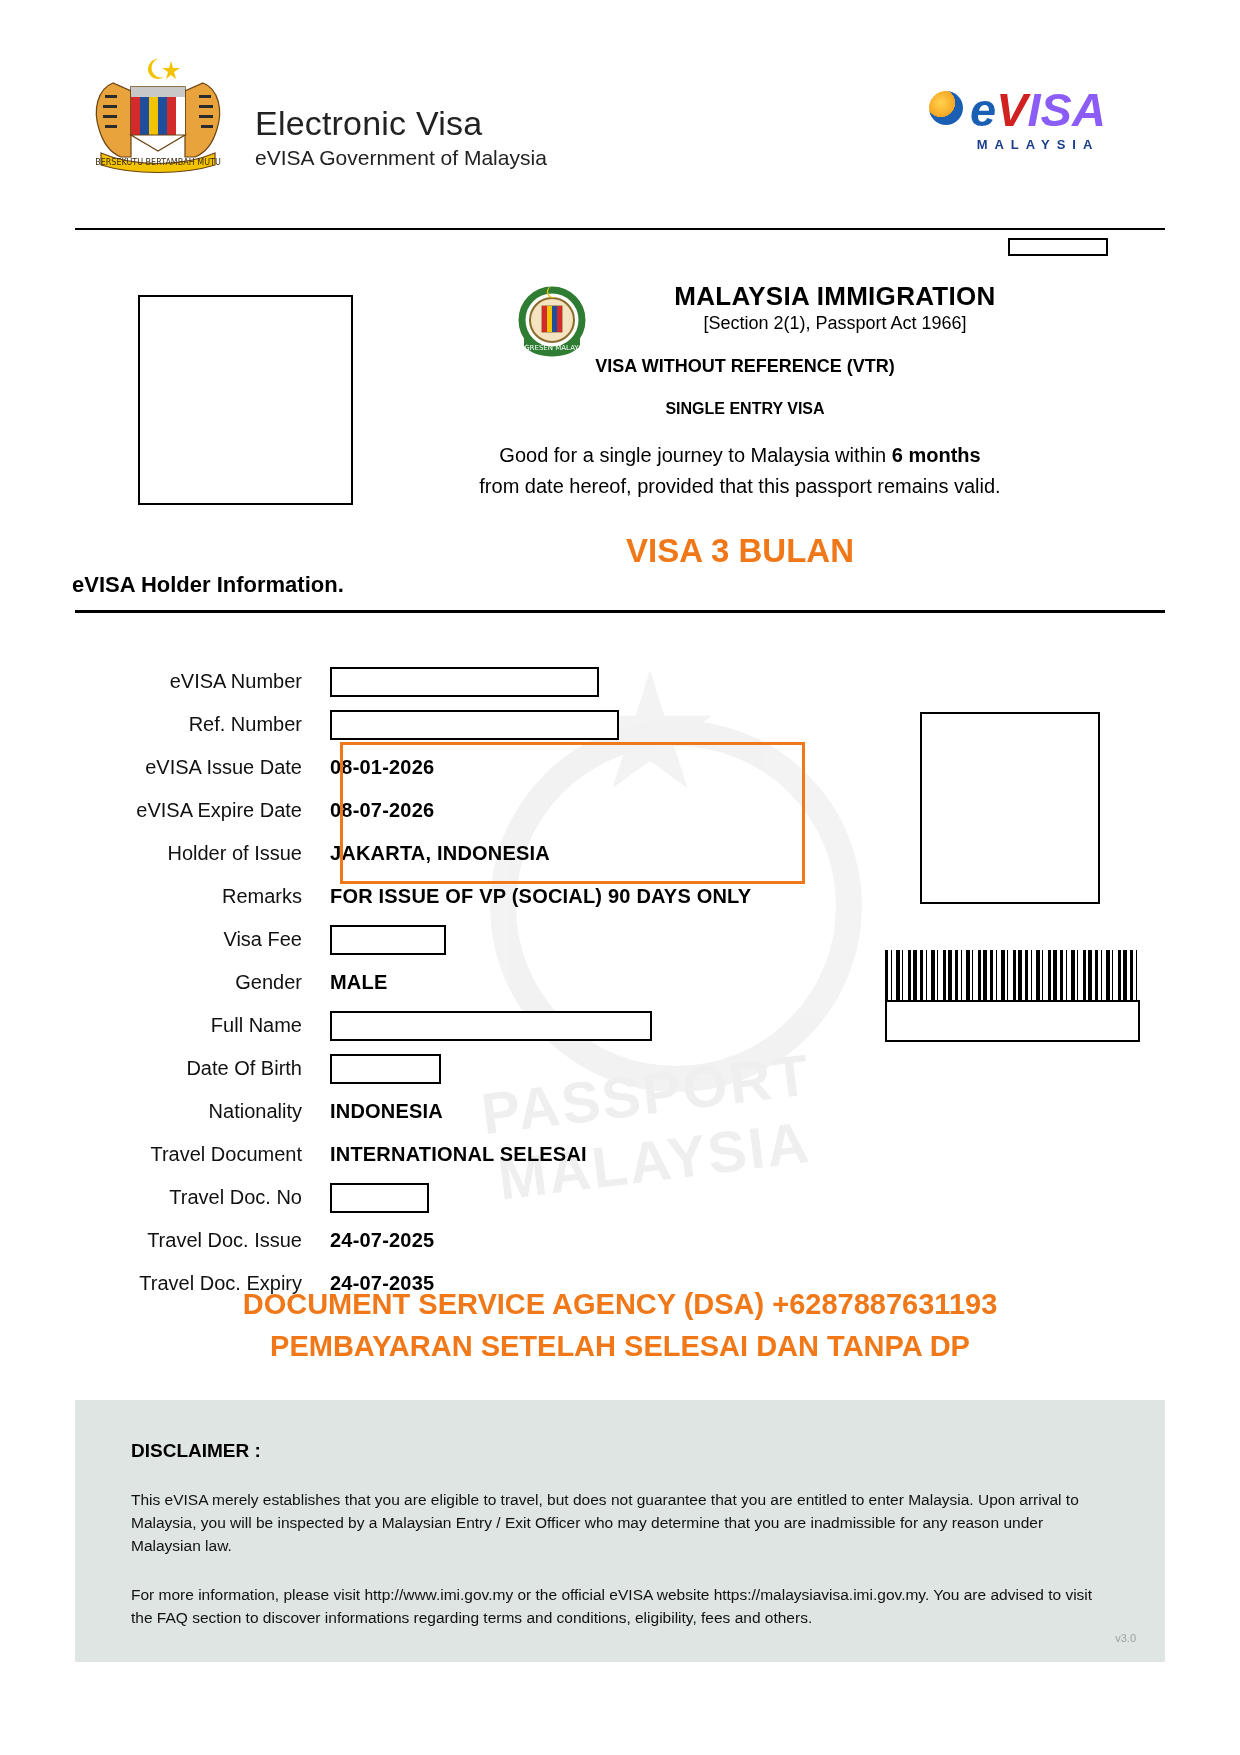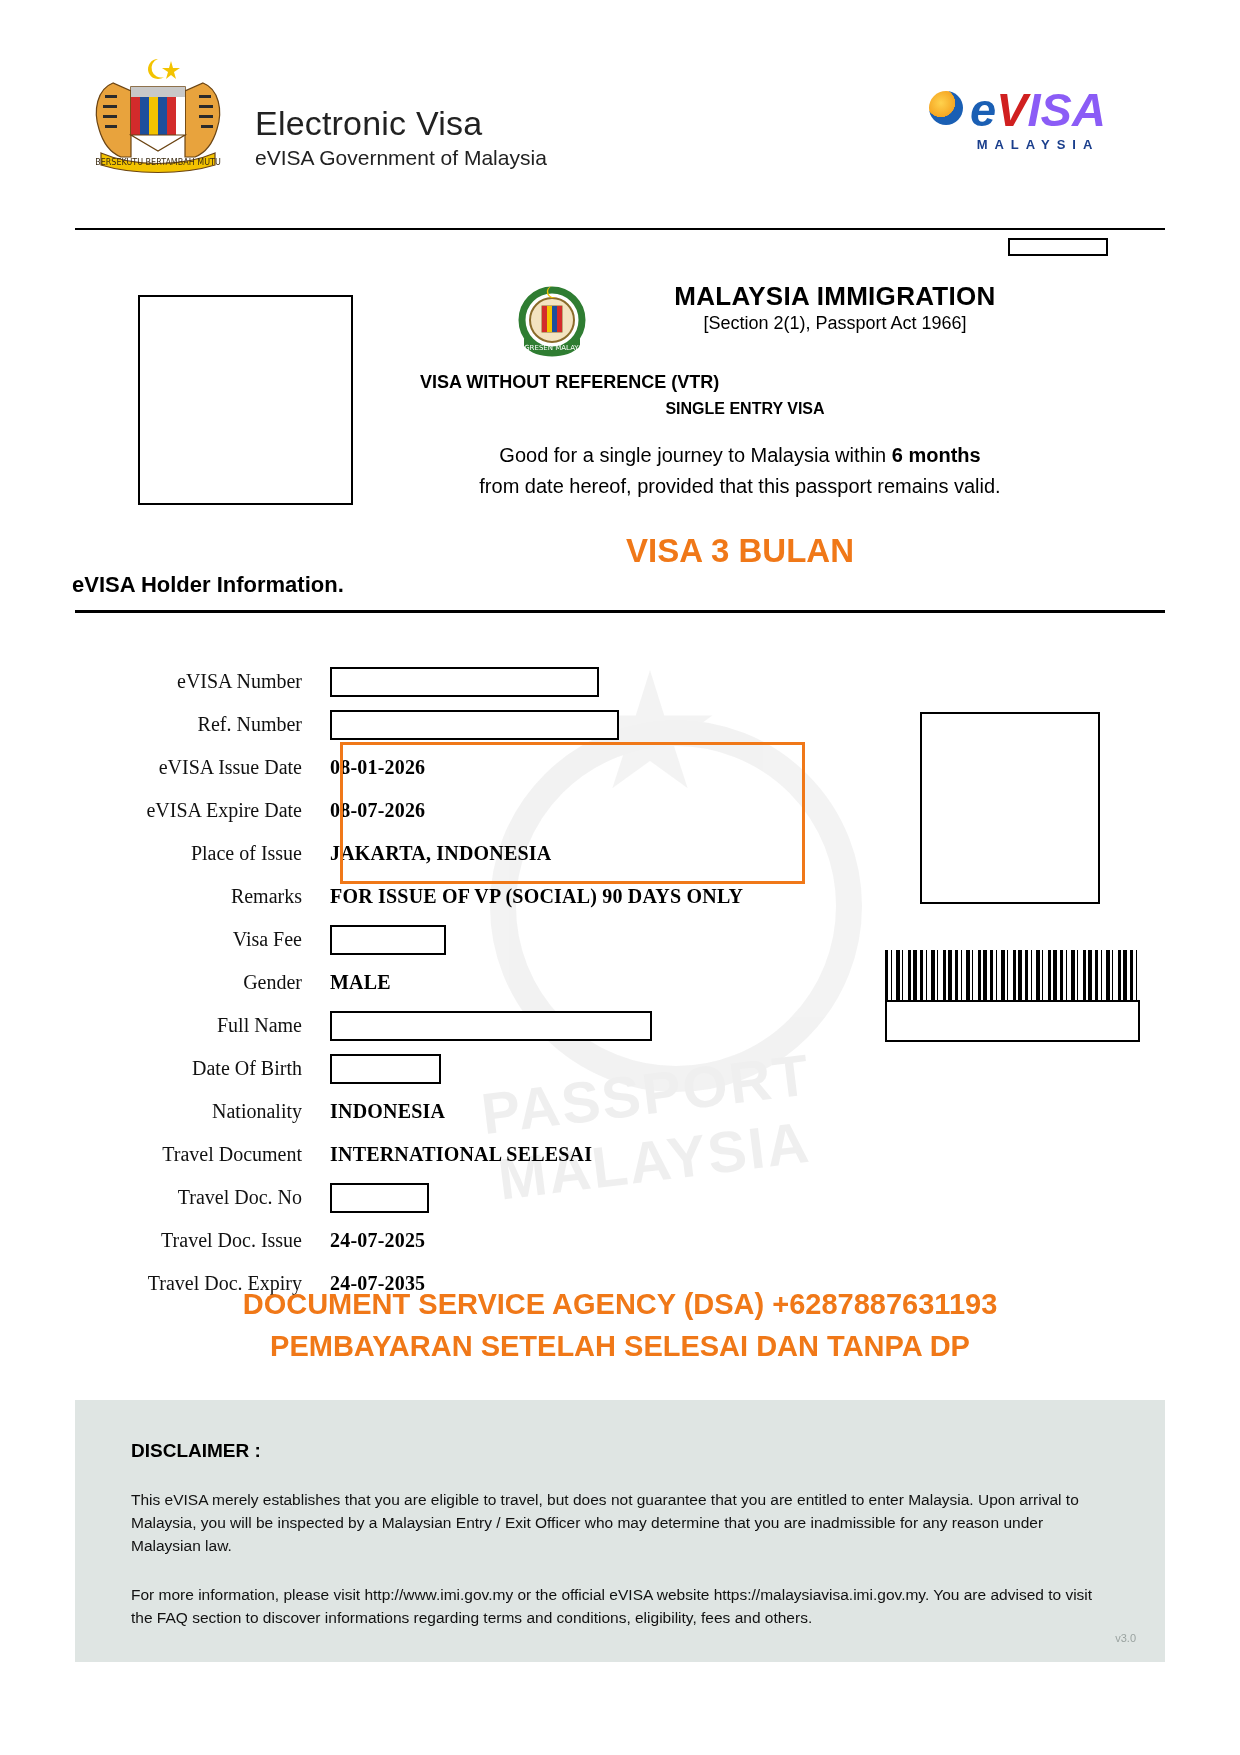--- a/index.html
+++ b/index.html
@@ -141,22 +141,23 @@
     position: absolute;
     left: 600px;
     top: 313px;
     width: 470px;
     text-align: center;
     font-size: 18px;
   }
   .imm-vtr {
     position: absolute;
     left: 420px;
-    top: 372px;
+    top: 356px;
     width: 650px;
+    text-align: center;
     font-size: 18px;
     font-weight: bold;
   }
   .imm-single {
     position: absolute;
     left: 420px;
     top: 400px;
     width: 650px;
     text-align: center;
     font-size: 16px;
@@ -249,21 +250,20 @@
   .details {
     position: absolute;
     left: 75px;
     top: 660px;
     width: 700px;
   }
   .row {
     display: flex;
     align-items: center;
     height: 43px;
-    font-family: Liberation Serif, serif;
   }
   .lbl {
     width: 255px;
     text-align: right;
     padding-right: 28px;
     font-size: 20px;
     color: #111;
     box-sizing: border-box;
   }
   .val {
@@ -485,21 +485,21 @@
       <div class="lbl">eVISA Issue Date</div>
       <div class="val">08-01-2026</div>
     </div>
 
     <div class="row">
       <div class="lbl">eVISA Expire Date</div>
       <div class="val">08-07-2026</div>
     </div>
 
     <div class="row">
-      <div class="lbl">Place of Issue</div>
+      <div class="lbl">Holder of Issue</div>
       <div class="val">JAKARTA, INDONESIA</div>
     </div>
 
     <div class="row">
       <div class="lbl">Remarks</div>
       <div class="val">FOR ISSUE OF VP (SOCIAL) 90 DAYS ONLY</div>
     </div>
 
     <div class="row">
       <div class="lbl">Visa Fee</div>

